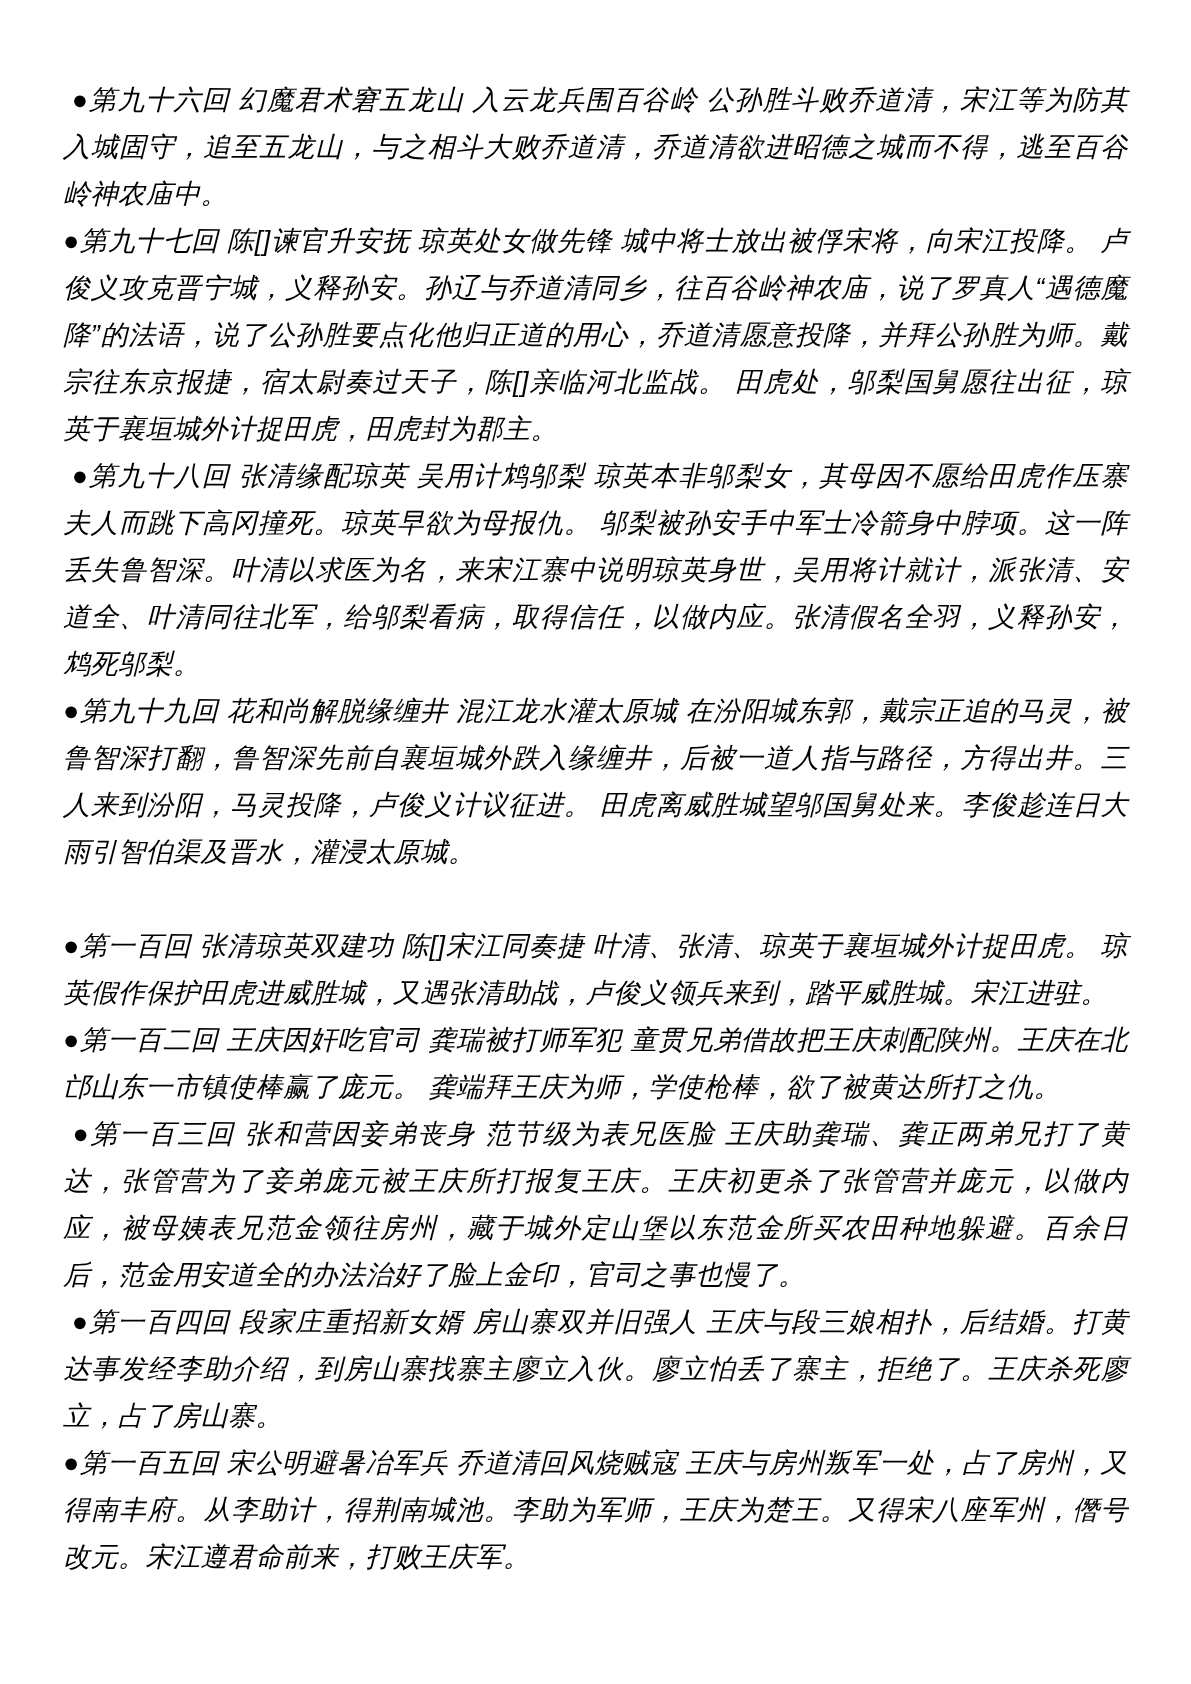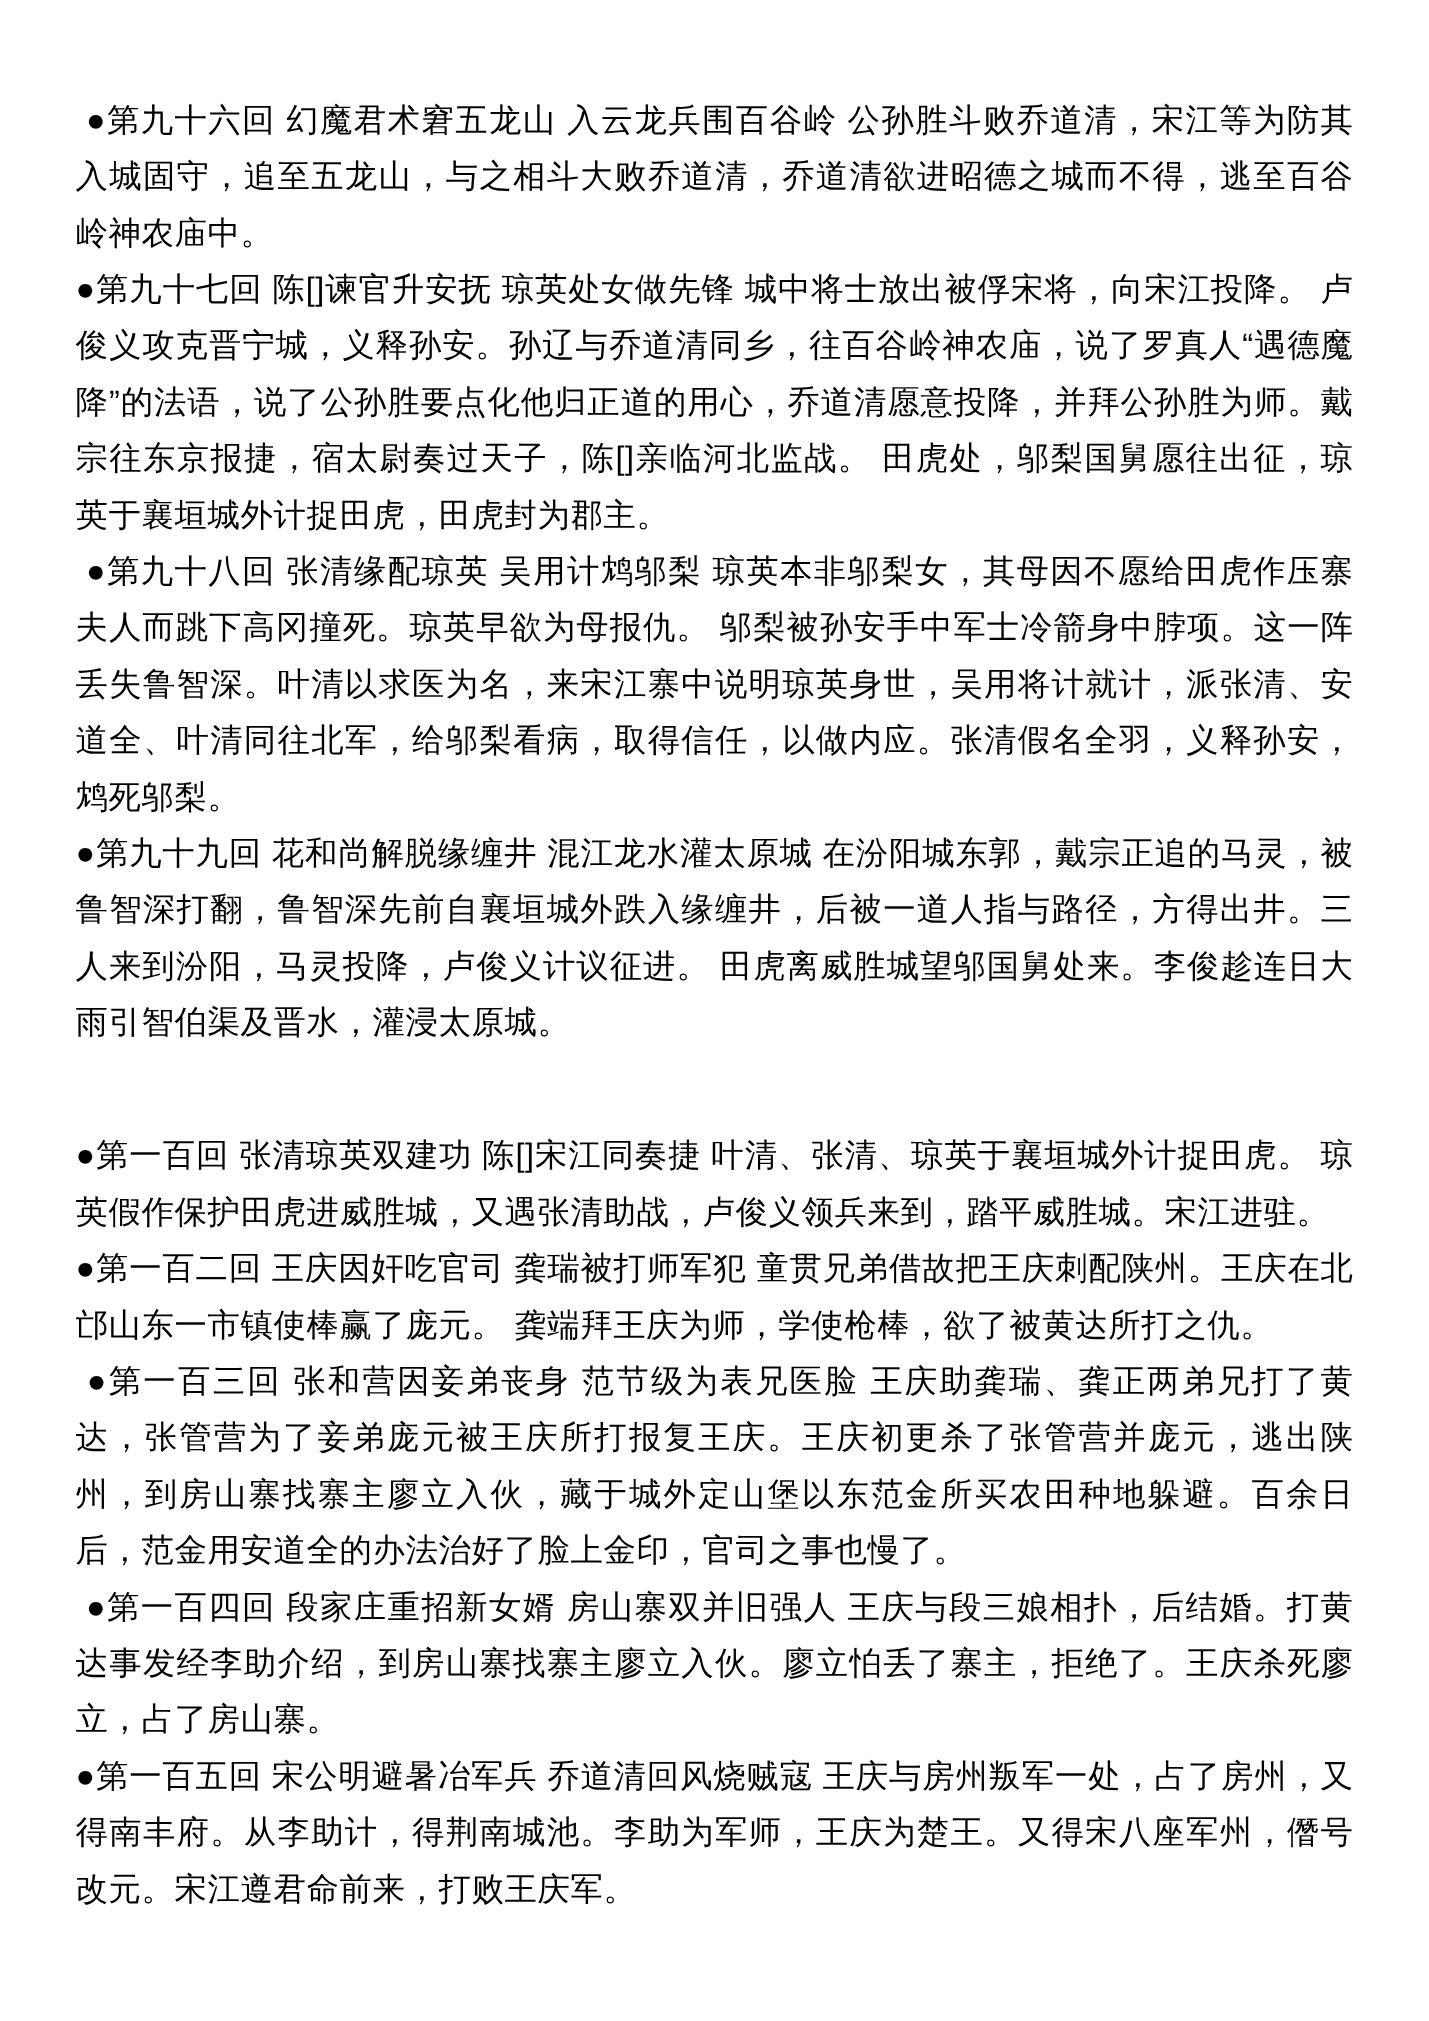--- a/index.html
+++ b/index.html
@@ -20,33 +20,34 @@
     font-size: 27px;
     line-height: 47px;
   }
   .para {
     margin: 0;
     text-align: justify;
     white-space: pre-wrap;
     word-break: break-all;
     letter-spacing: 0.5px;
     font-weight: 500;
+    font-style: italic;
   }
   .gap-before {
-    margin-top: 64px;
+    margin-top: 47px;
   }
 </style>
 </head>
 <body>
 
 <main class="doc">
   <div>
       <p class="para"> ●第九十六回 幻魔君术窘五龙山 入云龙兵围百谷岭 公孙胜斗败乔道清，宋江等为防其入城固守，追至五龙山，与之相斗大败乔道清，乔道清欲进昭德之城而不得，逃至百谷岭神农庙中。</p>
       <p class="para">●第九十七回 陈[]谏官升安抚 琼英处女做先锋 城中将士放出被俘宋将，向宋江投降。 卢俊义攻克晋宁城，义释孙安。孙辽与乔道清同乡，往百谷岭神农庙，说了罗真人“遇德魔降”的法语，说了公孙胜要点化他归正道的用心，乔道清愿意投降，并拜公孙胜为师。戴宗往东京报捷，宿太尉奏过天子，陈[]亲临河北监战。 田虎处，邬梨国舅愿往出征，琼英于襄垣城外计捉田虎，田虎封为郡主。</p>
       <p class="para"> ●第九十八回 张清缘配琼英 吴用计鸩邬梨 琼英本非邬梨女，其母因不愿给田虎作压寨夫人而跳下高冈撞死。琼英早欲为母报仇。 邬梨被孙安手中军士冷箭身中脖项。这一阵丢失鲁智深。叶清以求医为名，来宋江寨中说明琼英身世，吴用将计就计，派张清、安道全、叶清同往北军，给邬梨看病，取得信任，以做内应。张清假名全羽，义释孙安，鸩死邬梨。</p>
       <p class="para">●第九十九回 花和尚解脱缘缠井 混江龙水灌太原城 在汾阳城东郭，戴宗正追的马灵，被鲁智深打翻，鲁智深先前自襄垣城外跌入缘缠井，后被一道人指与路径，方得出井。三人来到汾阳，马灵投降，卢俊义计议征进。 田虎离威胜城望邬国舅处来。李俊趁连日大雨引智伯渠及晋水，灌浸太原城。</p>
       <p class="para gap-before">●第一百回 张清琼英双建功 陈[]宋江同奏捷 叶清、张清、琼英于襄垣城外计捉田虎。 琼英假作保护田虎进威胜城，又遇张清助战，卢俊义领兵来到，踏平威胜城。宋江进驻。</p>
       <p class="para">●第一百二回 王庆因奸吃官司 龚瑞被打师军犯 童贯兄弟借故把王庆刺配陕州。王庆在北邙山东一市镇使棒赢了庞元。 龚端拜王庆为师，学使枪棒，欲了被黄达所打之仇。</p>
-      <p class="para"> ●第一百三回 张和营因妾弟丧身 范节级为表兄医脸 王庆助龚瑞、龚正两弟兄打了黄达，张管营为了妾弟庞元被王庆所打报复王庆。王庆初更杀了张管营并庞元，逃出陕州，到房山寨找寨主廖立入伙，藏于城外定山堡以东范金所买农田种地躲避。百余日后，范金用安道全的办法治好了脸上金印，官司之事也慢了。</p>
+      <p class="para"> ●第一百三回 张和营因妾弟丧身 范节级为表兄医脸 王庆助龚瑞、龚正两弟兄打了黄达，张管营为了妾弟庞元被王庆所打报复王庆。王庆初更杀了张管营并庞元，以做内应，被母姨表兄范金领往房州，藏于城外定山堡以东范金所买农田种地躲避。百余日后，范金用安道全的办法治好了脸上金印，官司之事也慢了。</p>
       <p class="para"> ●第一百四回 段家庄重招新女婿 房山寨双并旧强人 王庆与段三娘相扑，后结婚。打黄达事发经李助介绍，到房山寨找寨主廖立入伙。廖立怕丢了寨主，拒绝了。王庆杀死廖立，占了房山寨。</p>
       <p class="para">●第一百五回 宋公明避暑冶军兵 乔道清回风烧贼寇 王庆与房州叛军一处，占了房州，又得南丰府。从李助计，得荆南城池。李助为军师，王庆为楚王。又得宋八座军州，僭号改元。宋江遵君命前来，打败王庆军。</p>
     </div>
 </main>
 
 </body></html>

